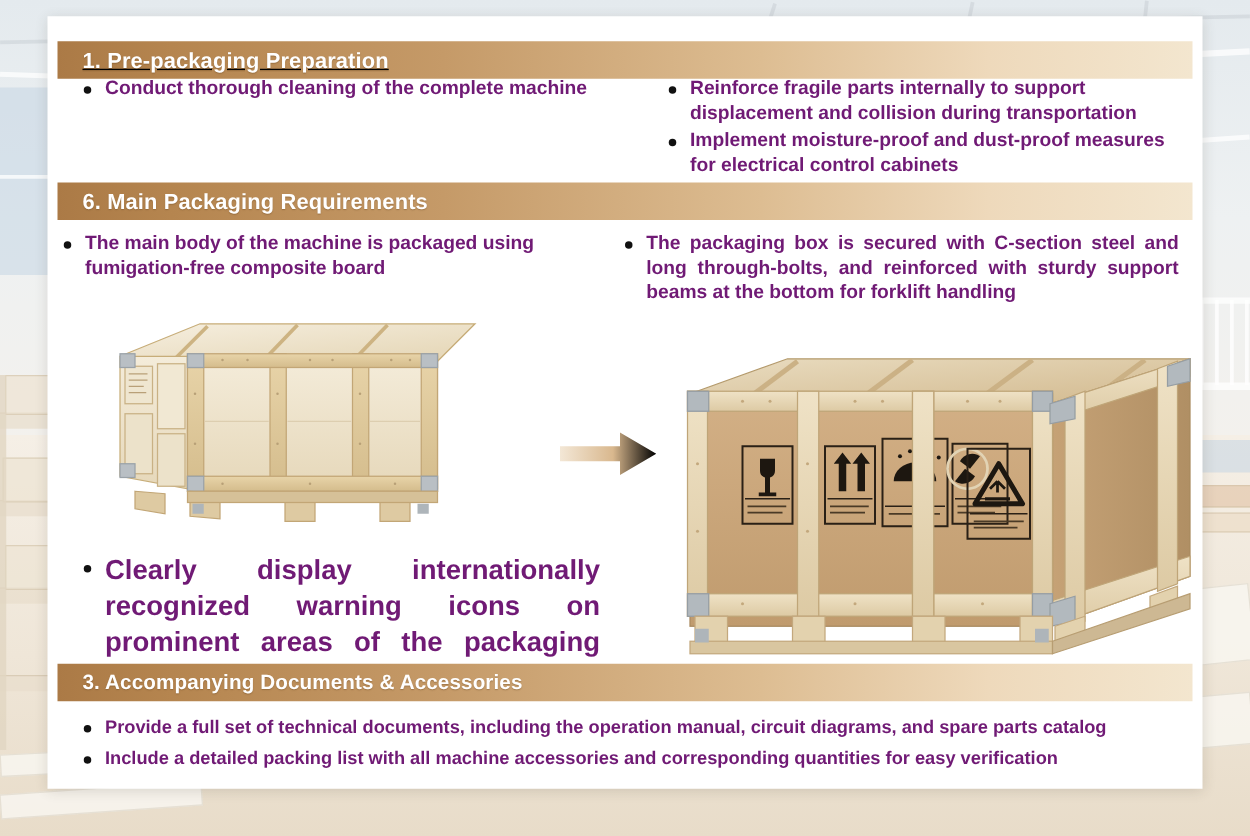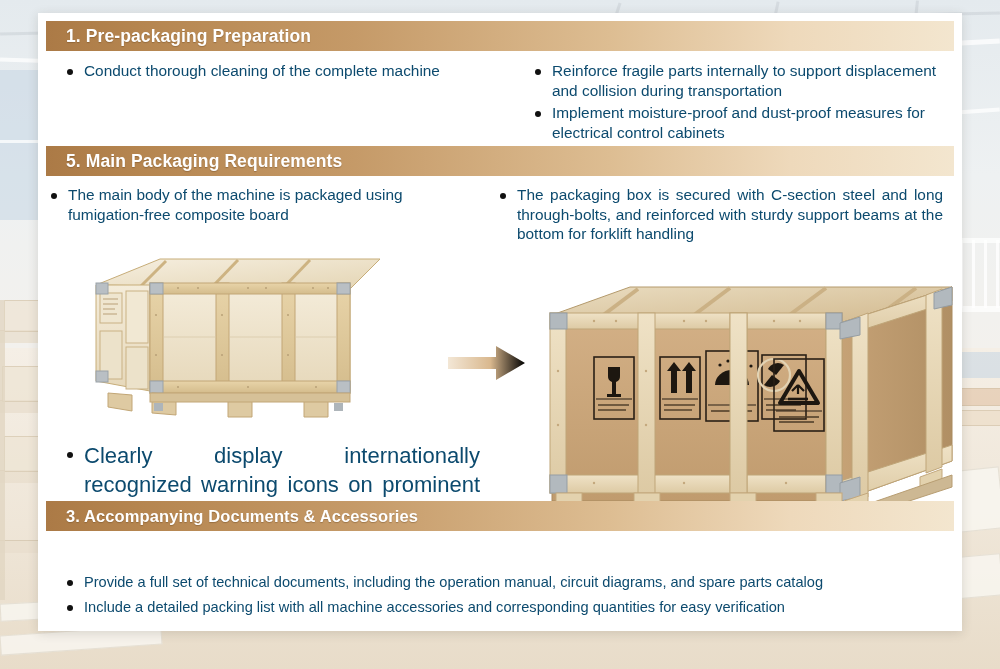--- a/index.html
+++ b/index.html
@@ -45,21 +45,21 @@
     padding-left:20px;letter-spacing:.1px;
     text-shadow:0 1px 1px rgba(110,75,35,.45);
     white-space:nowrap;
   }
   .bar.small .ttl{font-size:16.5px;}
 
   
   ul.blist{list-style:none;margin:0;padding:0;}
   ul.blist li{
     position:relative;padding-left:24px;margin-bottom:3px;
-    font-size:15.4px;line-height:1.28;color:#0c4a6e;
+    font-size:15.4px;line-height:1.28;color:#701a75;font-weight:bold;
   }
   ul.blist li::before{
     content:"";position:absolute;left:7px;top:.50em;
     width:6px;height:6px;border-radius:50%;background:#111;
   }
   ul.blist.just li{text-align:justify;}
   ul.blist.sm li{font-size:14.6px;margin-bottom:6px;}
 
   .col-l{position:absolute;}
   .col-r{position:absolute;}
@@ -115,39 +115,39 @@
 
   <div class="bg-blue" style="left:946px;top:352px;width:54px;height:26px;"></div>
   <div class="bg-box" style="left:936px;top:388px;width:64px;height:16px;background:rgba(226,200,172,.7);"></div>
   <div class="bg-box" style="left:932px;top:410px;width:68px;height:14px;background:rgba(236,222,200,.75);"></div>
   <div class="bg-slab" style="left:928px;top:470px;width:72px;height:60px;transform:rotate(-6deg);"></div>
   <div class="bg-slab" style="left:938px;top:556px;width:62px;height:40px;transform:rotate(-5deg);"></div>
 </div>
 
 <div id="card">
 
-  <div class="bar" style="top:8px;">
+  <div class="bar" style="top:20px;text-decoration:underline;">
     <span class="ttl">1. Pre-packaging Preparation</span>
   </div>
 
   <div class="col-l" style="left:22px;top:48px;width:468px;">
     <ul class="blist">
       <li>Conduct thorough cleaning of the complete machine</li>
     </ul>
   </div>
 
   <div class="col-r" style="left:490px;top:48px;width:420px;">
     <ul class="blist">
       <li>Reinforce fragile parts internally to support displacement and collision during transportation</li>
       <li>Implement moisture-proof and dust-proof measures for electrical control cabinets</li>
     </ul>
   </div>
 
   <div class="bar" style="top:133px;">
-    <span class="ttl">5. Main Packaging Requirements</span>
+    <span class="ttl">6. Main Packaging Requirements</span>
   </div>
 
   <div class="col-l" style="left:6px;top:172px;width:430px;">
     <ul class="blist">
       <li>The main body of the machine is packaged using fumigation-free composite board</li>
     </ul>
   </div>
 
   <div class="col-r" style="left:455px;top:172px;width:450px;">
     <ul class="blist just">
@@ -411,21 +411,21 @@
       <rect x="294" y="228" width="11" height="11"></rect>
     </g>
   </svg>
 
   <div class="col-l" style="left:22px;top:428px;width:420px;">
     <ul class="blist just">
       <li style="font-size:22px;line-height:1.32;">Clearly display internationally recognized warning icons on prominent areas of the packaging box</li>
     </ul>
   </div>
 
-  <div class="bar small" style="top:488px;">
+  <div class="bar small" style="top:518px;">
     <span class="ttl">3. Accompanying Documents &amp; Accessories</span>
   </div>
 
   <div class="col-l" style="left:22px;top:560px;width:880px;">
     <ul class="blist sm">
       <li>Provide a full set of technical documents, including the operation manual, circuit diagrams, and spare parts catalog</li>
       <li>Include a detailed packing list with all machine accessories and corresponding quantities for easy verification</li>
     </ul>
   </div>
 

